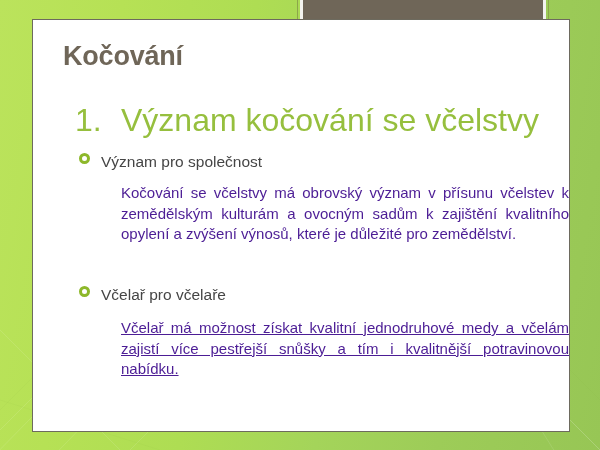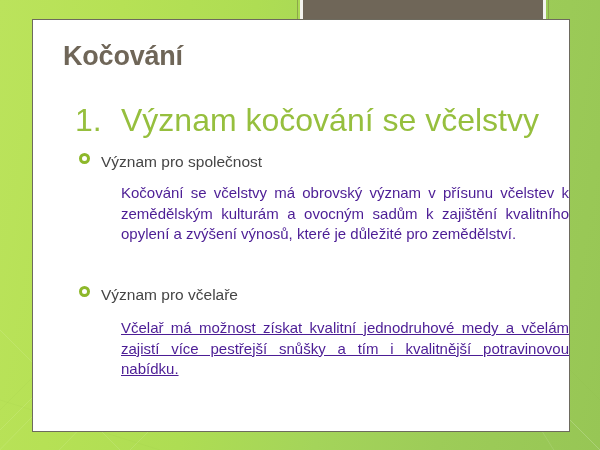--- a/index.html
+++ b/index.html
@@ -175,19 +175,19 @@
 
     <div class="bullet-row b1">
       <span class="ring"></span>
       <span class="bullet-label">Význam pro společnost</span>
     </div>
 
     <div class="para p1">Kočování se včelstvy má obrovský význam v přísunu včelstev k zemědělským kulturám a ovocným sadům k zajištění kvalitního opylení a zvýšení výnosů, které je důležité pro zemědělství.</div>
 
     <div class="bullet-row b2">
       <span class="ring"></span>
-      <span class="bullet-label">Význam pro včelaře</span>
+      <span class="bullet-label">Včelař pro včelaře</span>
     </div>
 
     <div class="para p2">Včelař má možnost získat kvalitní jednodruhové medy a včelám zajistí více pestřejší snůšky a tím i kvalitnější potravinovou nabídku.</div>
 
   </div>
 </div>
 
 </body></html>

